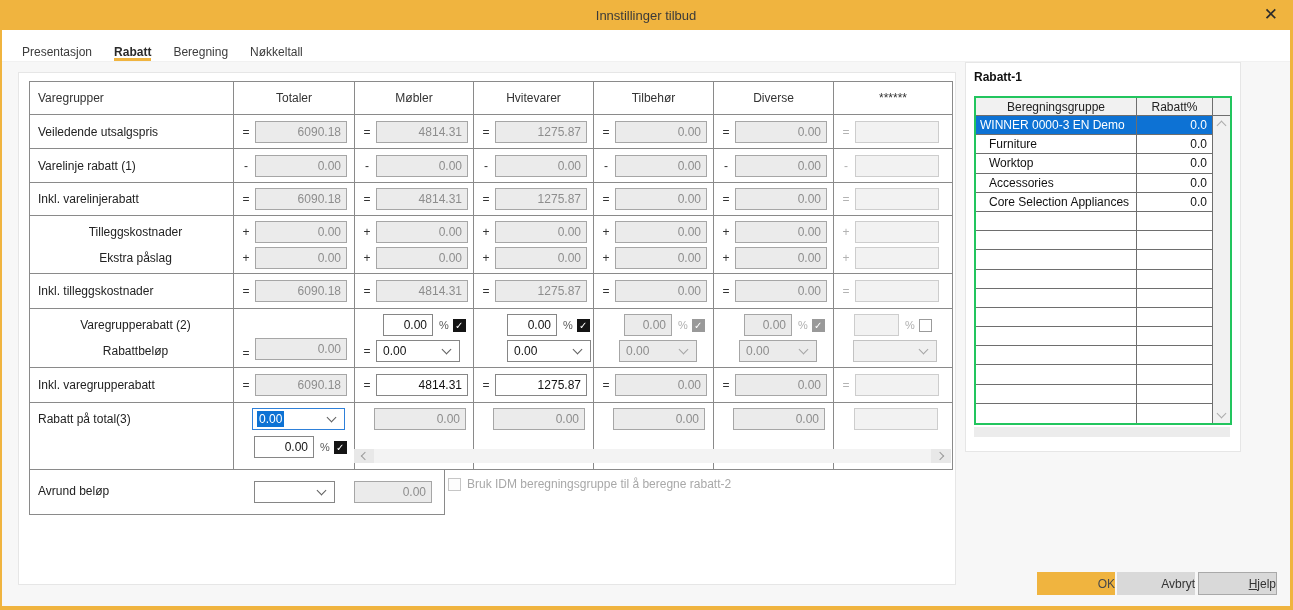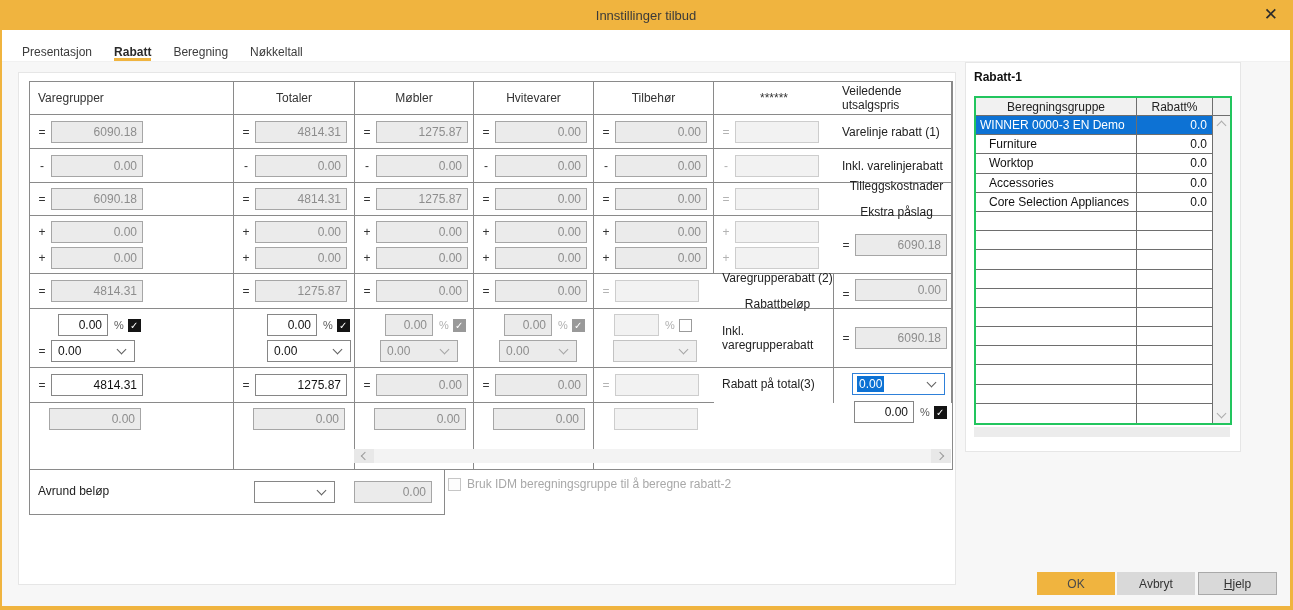--- a/index.html
+++ b/index.html
@@ -85,21 +85,21 @@
   .rh{background:#f1f1f1;justify-content:center;color:#222}
   .rh3{border-right:none}
   .rname{padding-left:13px;color:#111}
   .rname.root{padding-left:4px}
   .rval{justify-content:flex-end;padding-right:5px;color:#111}
   .rsel{background:#0D72D4;color:#fff!important}
   .noB2{border-bottom:none}
   .rsb{grid-column:3;grid-row:2 / span 16;border-right:none;border-bottom:none;background:#f1f1f1;display:flex;flex-direction:column;align-items:center;justify-content:space-between;padding:3px 0;cursor:pointer}
   .rstrip{position:absolute;left:8px;top:364px;width:256px;height:10px;background:#ececec}
   
-  .btn{position:absolute;top:572px;height:23px;display:flex;align-items:center;justify-content:center;font-size:12px;cursor:pointer;border:none}
+  .btn{position:absolute;top:572px;height:23px;display:flex;align-items:center;justify-content:flex-end;font-size:12px;cursor:pointer;border:none}
   #okBtn{left:1035px;width:78px;background:#F0B43F;color:#4a4a4a}
   #cancelBtn{left:1115px;width:78px;background:#d9d9d9;color:#333}
   #helpBtn{left:1196px;width:79px;background:#d9d9d9;color:#333;border:1px solid #a9a9a9}
   .btxt{display:block}
   #helpBtn .btxt::first-letter{text-decoration:underline}
 </style>
 </head>
 <body>
 
 <div class="dlg">
@@ -114,20 +114,21 @@
       <div class="tab">Nøkkeltall</div>
     </div>
 
   <div class="panel" id="mainPanel">
     <div id="matrix">
         <div class="mc hc first">Varegrupper</div>
         <div class="mc hc">Totaler</div>
         <div class="mc hc">Møbler</div>
         <div class="mc hc">Hvitevarer</div>
         <div class="mc hc">Tilbehør</div>
+        <div class="mc hc">Diverse</div>
         <div class="mc hc noR">******</div>
         <div class="mc lc">Veiledende utsalgspris</div>
         <div class="mc vc">
           <span class="op">=</span>
           <input type="text" readonly="" class="fld ro w92" value="6090.18" style="">
         </div>
         <div class="mc vc">
           <span class="op">=</span>
           <input type="text" readonly="" class="fld ro w92" value="4814.31" style="">
         </div>
@@ -266,20 +267,21 @@
             <div class="rowline">
               <span class="op d">+</span>
               <input type="text" readonly="" class="fld dis w84" value="" style="">
             </div>
             <div class="rowline">
               <span class="op d">+</span>
               <input type="text" readonly="" class="fld dis w84" value="" style="">
             </div>
           </div>
         </div>
+        <div class="mc lc">Inkl. tilleggskostnader</div>
         <div class="mc vc">
           <span class="op">=</span>
           <input type="text" readonly="" class="fld ro w92" value="6090.18" style="">
         </div>
         <div class="mc vc">
           <span class="op">=</span>
           <input type="text" readonly="" class="fld ro w92" value="4814.31" style="">
         </div>
         <div class="mc vc">
           <span class="op">=</span>

